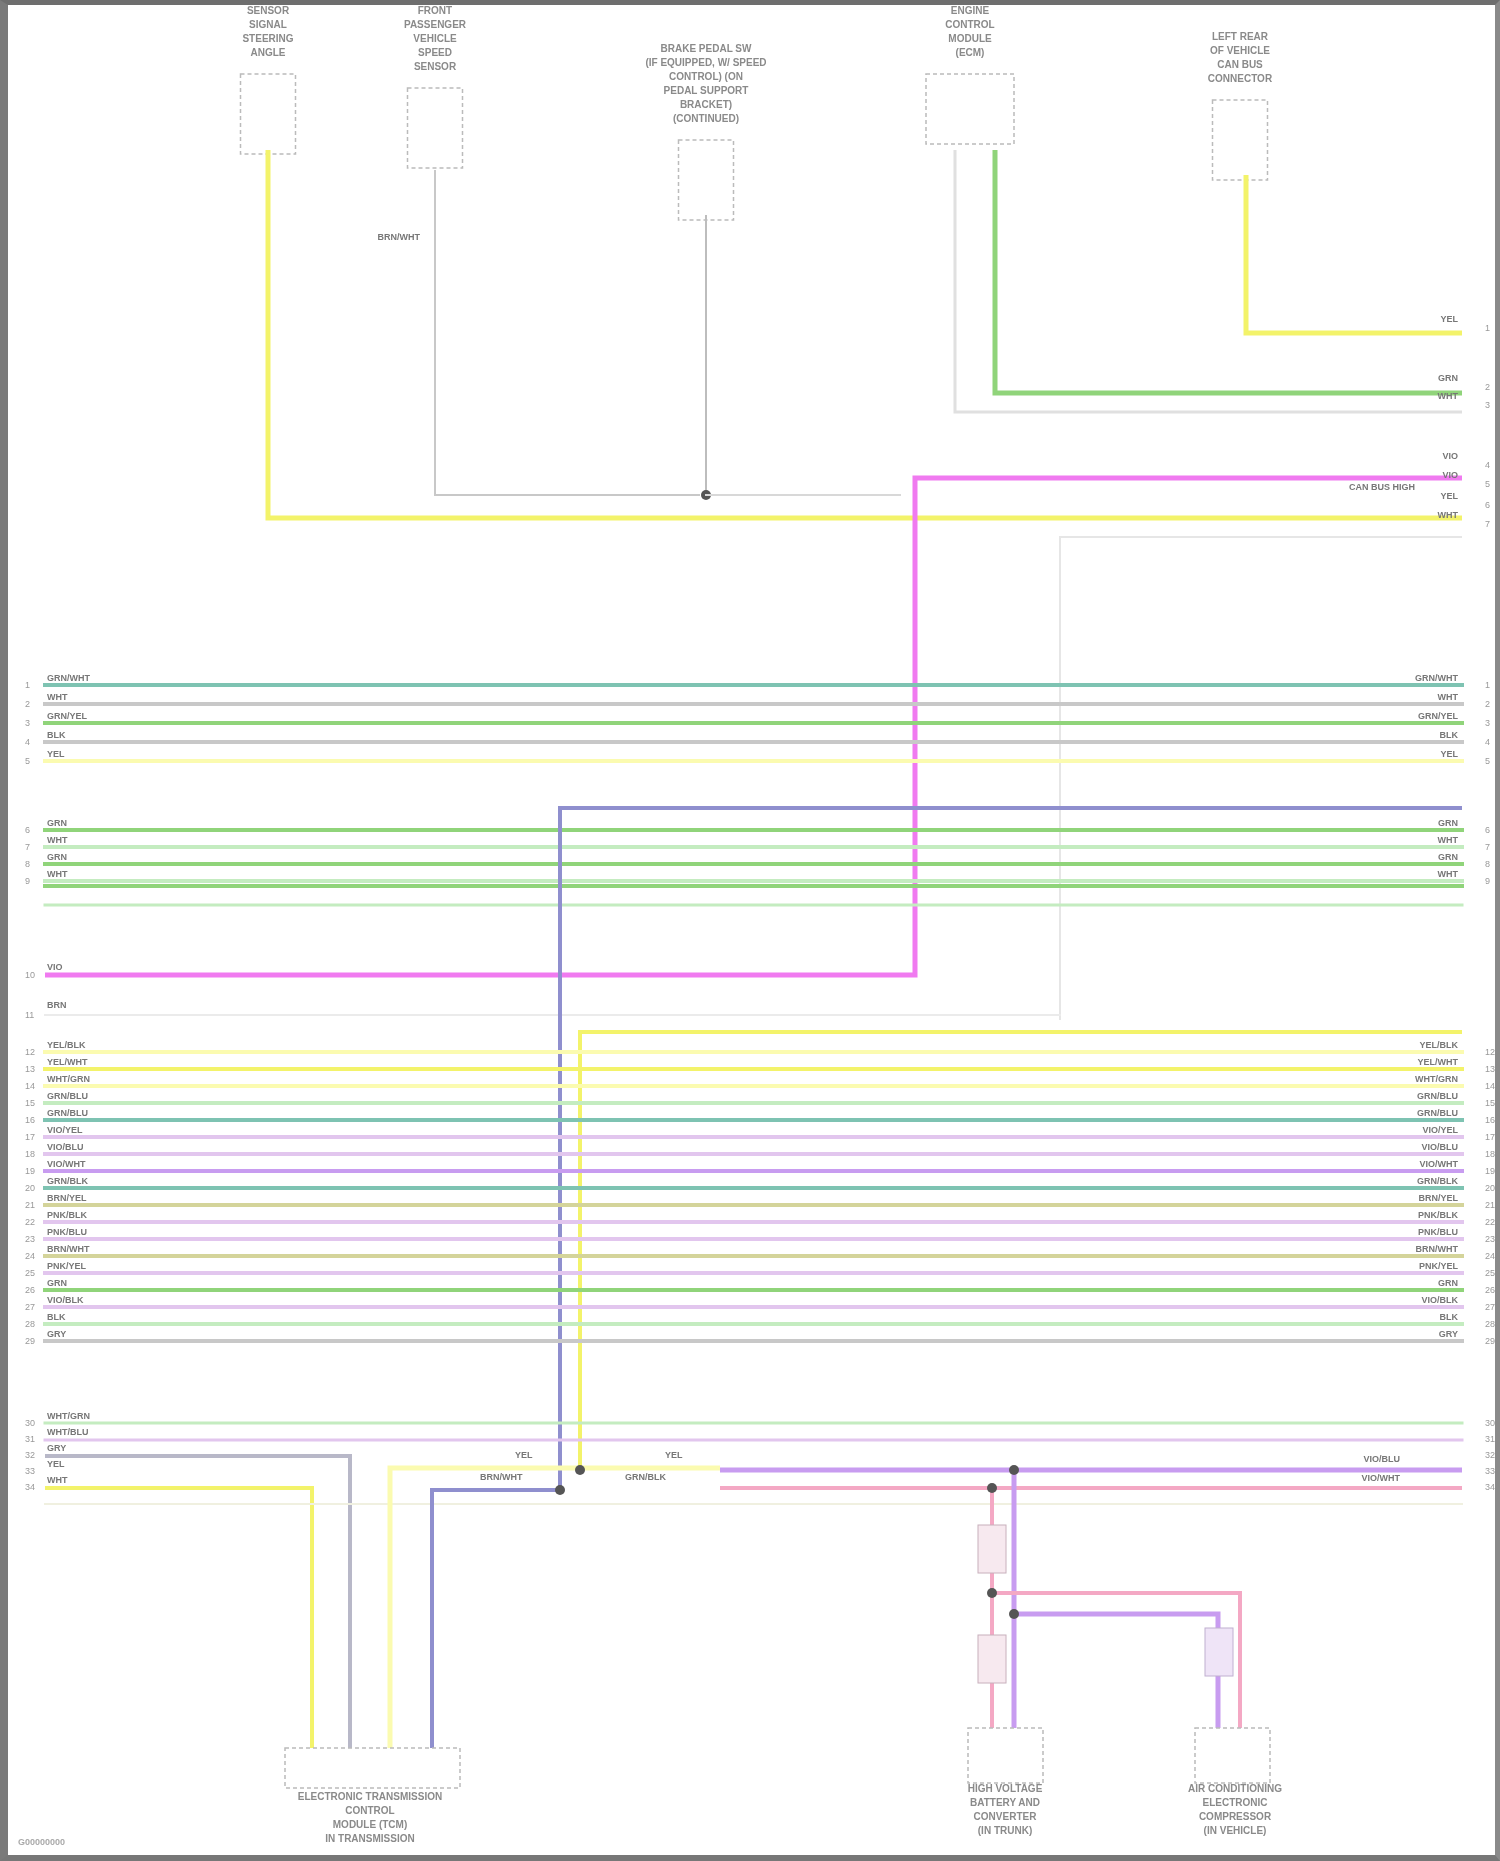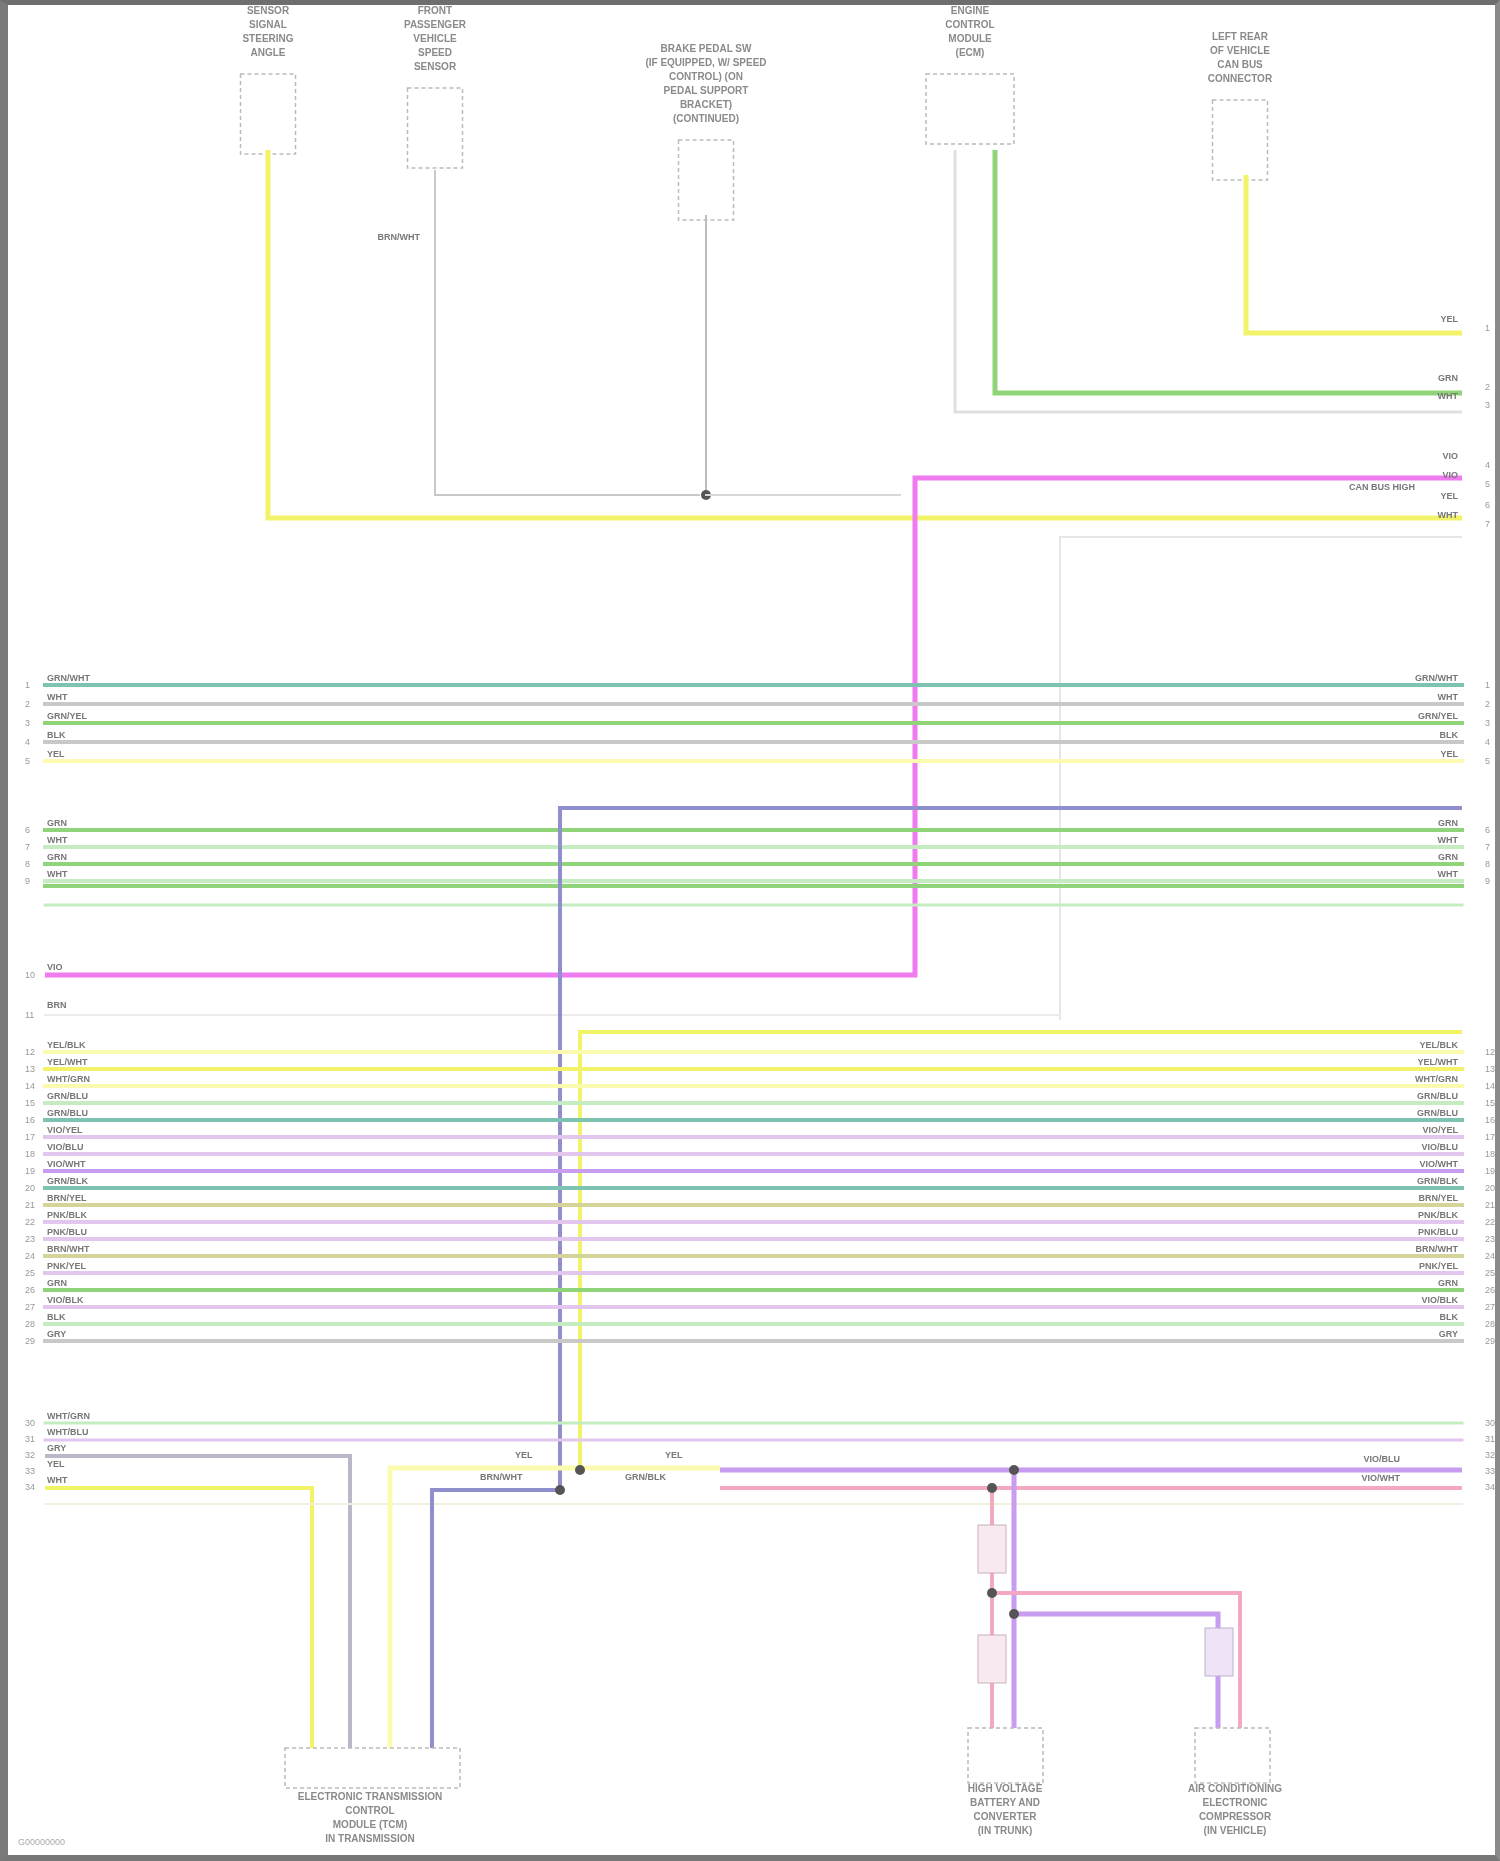--- a/index.html
+++ b/index.html
@@ -2,21 +2,21 @@
 <html><head>
 <meta charset="utf-8">
 <style>
   html,body{margin:0;padding:0;background:#ffffff;}
   body{width:1500px;height:1861px;position:relative;overflow:hidden;font-family:"Liberation Sans",sans-serif;}
   #frame{position:absolute;left:0;top:0;width:1500px;height:1861px;box-sizing:border-box;border-left:8px solid #7a7a7a;border-top:5px solid #6e6e6e;border-right:5px solid #8a8a8a;border-bottom:6px solid #777;}
   svg{position:absolute;left:0;top:0;}
   .lbl{font-family:"Liberation Sans",sans-serif;font-size:9px;fill:#777;font-weight:bold;}
   .clbl{font-family:"Liberation Sans",sans-serif;font-size:10px;fill:#8a8a8a;font-weight:bold;text-anchor:middle;}
   .pin{font-family:"Liberation Sans",sans-serif;font-size:9px;fill:#999;}
-  #footer{position:absolute;left:18px;bottom:14px;font-size:9px;color:#aaa;font-weight:normal;}
+  #footer{position:absolute;left:18px;bottom:14px;font-size:9px;color:#aaa;font-weight:bold;}
 </style>
 </head>
 <body>
 
 <div id="frame"></div>
 
 <svg id="diagram" width="1500" height="1861" viewBox="0 0 1500 1861" xmlns="http://www.w3.org/2000/svg">
     <text x="268" y="14" class="clbl">SENSOR</text>
     <text x="268" y="28" class="clbl">SIGNAL</text>
     <text x="268" y="42" class="clbl">STEERING</text>

